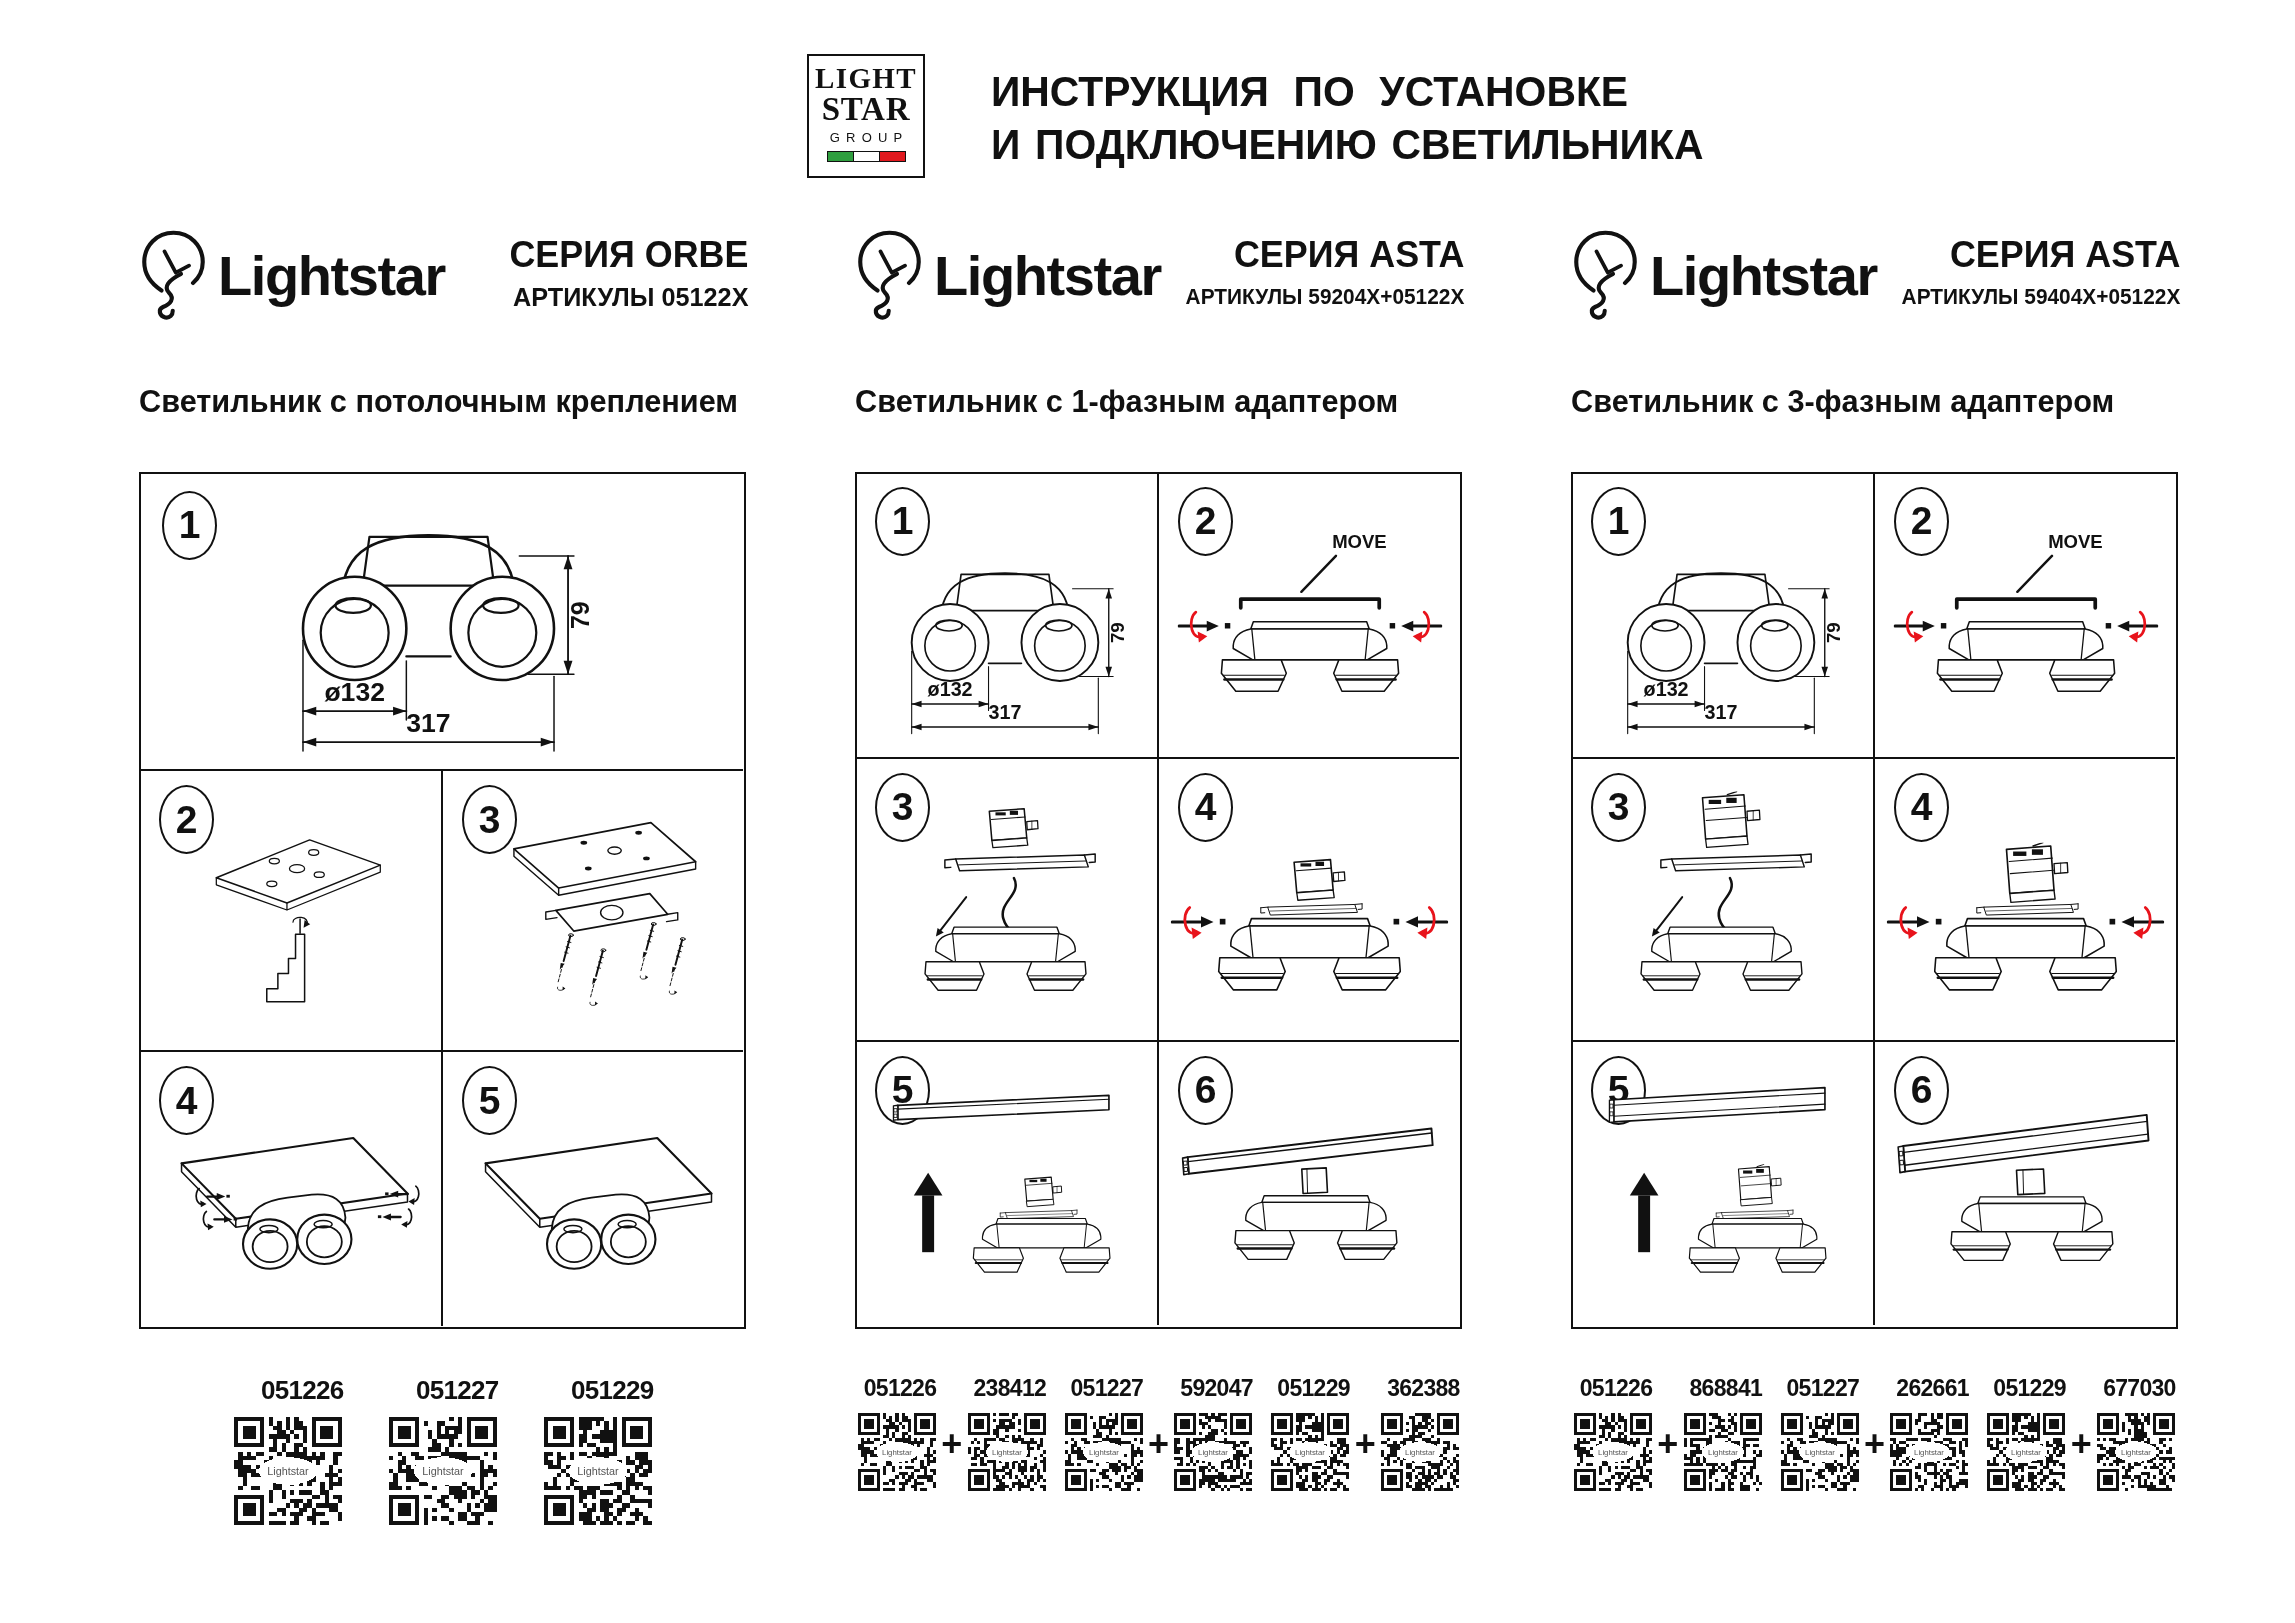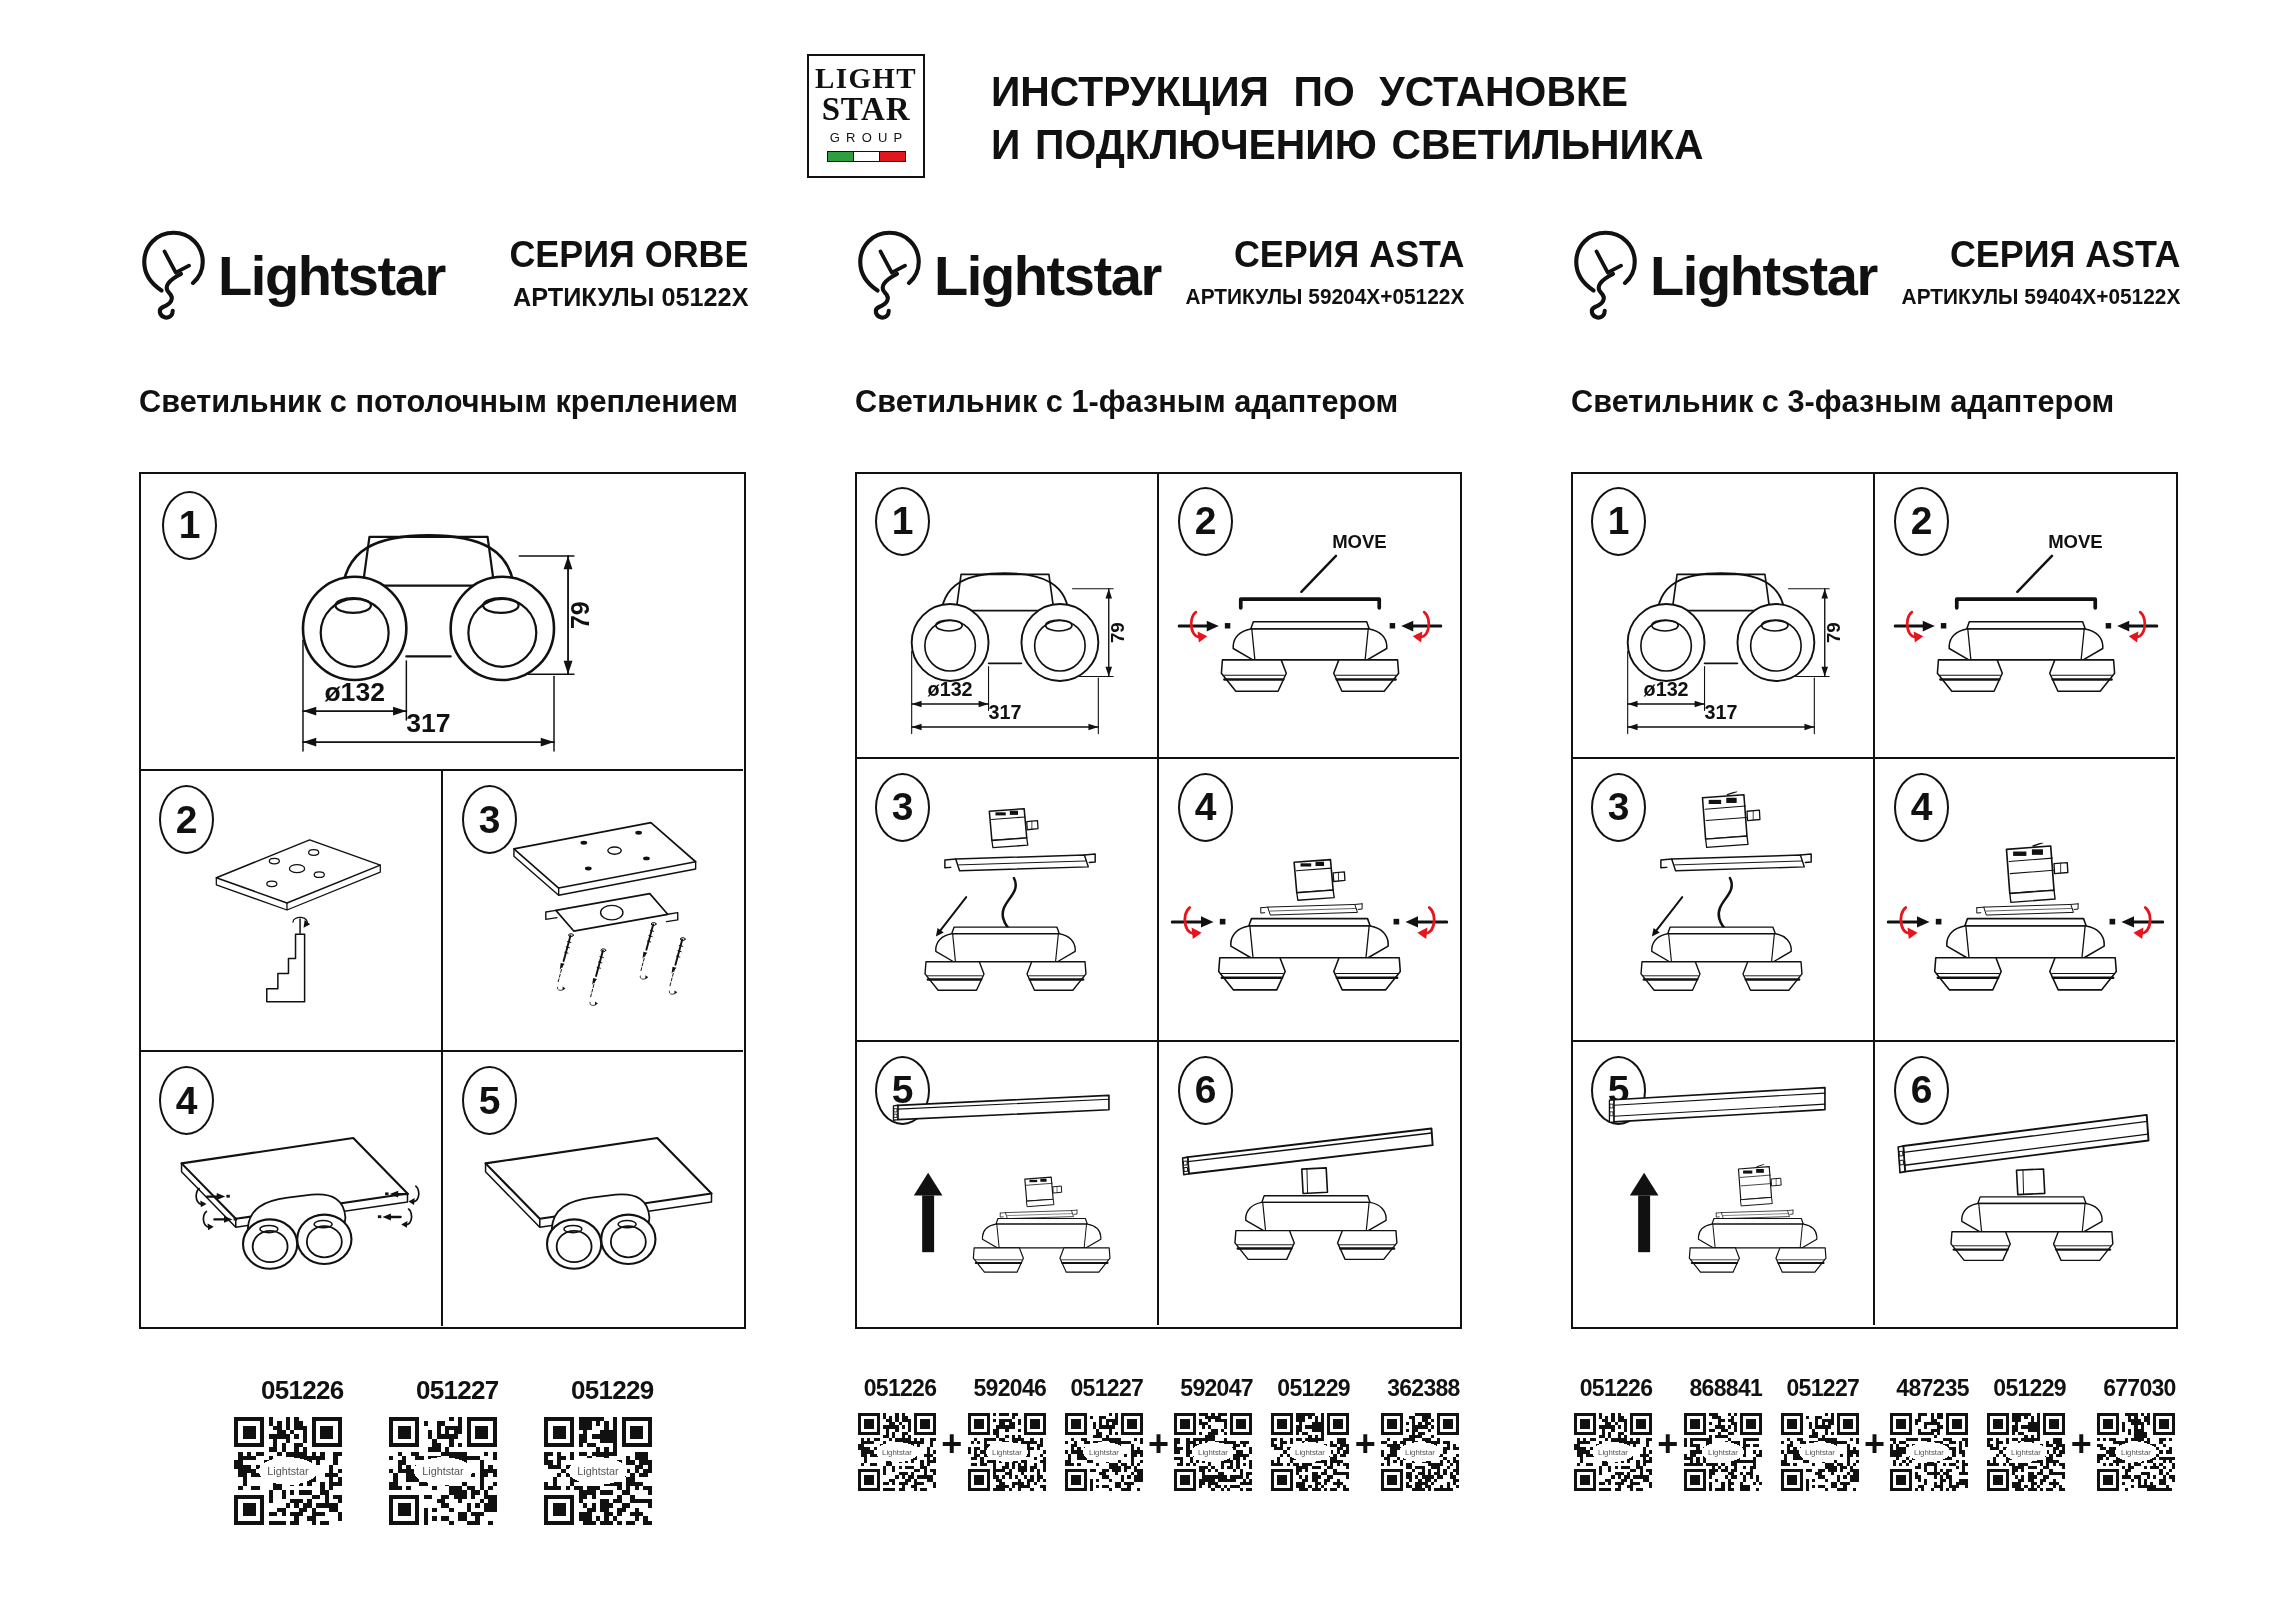--- a/index.html
+++ b/index.html
@@ -481,21 +481,21 @@
         <div class="qr-block">
           <div class="qr-num">051226</div>
           <svg class="qr" viewBox="0 0 25 25" shape-rendering="crispEdges">
               <path d="M0,0h1v1h-1zM1,0h1v1h-1zM2,0h1v1h-1zM3,0h1v1h-1zM4,0h1v1h-1zM5,0h1v1h-1zM6,0h1v1h-1zM0,1h1v1h-1zM6,1h1v1h-1zM0,2h1v1h-1zM2,2h1v1h-1zM3,2h1v1h-1zM4,2h1v1h-1zM6,2h1v1h-1zM0,3h1v1h-1zM2,3h1v1h-1zM3,3h1v1h-1zM4,3h1v1h-1zM6,3h1v1h-1zM0,4h1v1h-1zM2,4h1v1h-1zM3,4h1v1h-1zM4,4h1v1h-1zM6,4h1v1h-1zM0,5h1v1h-1zM6,5h1v1h-1zM0,6h1v1h-1zM1,6h1v1h-1zM2,6h1v1h-1zM3,6h1v1h-1zM4,6h1v1h-1zM5,6h1v1h-1zM6,6h1v1h-1zM18,0h1v1h-1zM19,0h1v1h-1zM20,0h1v1h-1zM21,0h1v1h-1zM22,0h1v1h-1zM23,0h1v1h-1zM24,0h1v1h-1zM18,1h1v1h-1zM24,1h1v1h-1zM18,2h1v1h-1zM20,2h1v1h-1zM21,2h1v1h-1zM22,2h1v1h-1zM24,2h1v1h-1zM18,3h1v1h-1zM20,3h1v1h-1zM21,3h1v1h-1zM22,3h1v1h-1zM24,3h1v1h-1zM18,4h1v1h-1zM20,4h1v1h-1zM21,4h1v1h-1zM22,4h1v1h-1zM24,4h1v1h-1zM18,5h1v1h-1zM24,5h1v1h-1zM18,6h1v1h-1zM19,6h1v1h-1zM20,6h1v1h-1zM21,6h1v1h-1zM22,6h1v1h-1zM23,6h1v1h-1zM24,6h1v1h-1zM0,18h1v1h-1zM1,18h1v1h-1zM2,18h1v1h-1zM3,18h1v1h-1zM4,18h1v1h-1zM5,18h1v1h-1zM6,18h1v1h-1zM0,19h1v1h-1zM6,19h1v1h-1zM0,20h1v1h-1zM2,20h1v1h-1zM3,20h1v1h-1zM4,20h1v1h-1zM6,20h1v1h-1zM0,21h1v1h-1zM2,21h1v1h-1zM3,21h1v1h-1zM4,21h1v1h-1zM6,21h1v1h-1zM0,22h1v1h-1zM2,22h1v1h-1zM3,22h1v1h-1zM4,22h1v1h-1zM6,22h1v1h-1zM0,23h1v1h-1zM6,23h1v1h-1zM0,24h1v1h-1zM1,24h1v1h-1zM2,24h1v1h-1zM3,24h1v1h-1zM4,24h1v1h-1zM5,24h1v1h-1zM6,24h1v1h-1zM8,0h1v1h-1zM12,0h1v1h-1zM14,0h1v1h-1zM8,1h1v1h-1zM10,1h1v1h-1zM12,1h1v1h-1zM14,1h1v1h-1zM15,1h1v1h-1zM9,2h1v1h-1zM10,2h1v1h-1zM12,2h1v1h-1zM14,2h1v1h-1zM15,2h1v1h-1zM16,2h1v1h-1zM10,3h1v1h-1zM11,3h1v1h-1zM13,3h1v1h-1zM16,3h1v1h-1zM8,4h1v1h-1zM9,4h1v1h-1zM10,4h1v1h-1zM11,4h1v1h-1zM12,4h1v1h-1zM14,4h1v1h-1zM16,4h1v1h-1zM9,5h1v1h-1zM12,5h1v1h-1zM16,5h1v1h-1zM9,6h1v1h-1zM11,6h1v1h-1zM14,6h1v1h-1zM15,6h1v1h-1zM8,7h1v1h-1zM9,7h1v1h-1zM11,7h1v1h-1zM14,7h1v1h-1zM16,7h1v1h-1zM1,8h1v1h-1zM3,8h1v1h-1zM5,8h1v1h-1zM6,8h1v1h-1zM10,8h1v1h-1zM12,8h1v1h-1zM13,8h1v1h-1zM14,8h1v1h-1zM15,8h1v1h-1zM16,8h1v1h-1zM18,8h1v1h-1zM20,8h1v1h-1zM23,8h1v1h-1zM24,8h1v1h-1zM1,9h1v1h-1zM2,9h1v1h-1zM3,9h1v1h-1zM4,9h1v1h-1zM8,9h1v1h-1zM12,9h1v1h-1zM13,9h1v1h-1zM14,9h1v1h-1zM15,9h1v1h-1zM16,9h1v1h-1zM17,9h1v1h-1zM18,9h1v1h-1zM19,9h1v1h-1zM20,9h1v1h-1zM23,9h1v1h-1zM0,10h1v1h-1zM1,10h1v1h-1zM7,10h1v1h-1zM10,10h1v1h-1zM12,10h1v1h-1zM13,10h1v1h-1zM14,10h1v1h-1zM16,10h1v1h-1zM17,10h1v1h-1zM19,10h1v1h-1zM23,10h1v1h-1zM0,11h1v1h-1zM1,11h1v1h-1zM2,11h1v1h-1zM3,11h1v1h-1zM5,11h1v1h-1zM8,11h1v1h-1zM9,11h1v1h-1zM13,11h1v1h-1zM16,11h1v1h-1zM22,11h1v1h-1zM1,12h1v1h-1zM2,12h1v1h-1zM3,12h1v1h-1zM4,12h1v1h-1zM6,12h1v1h-1zM7,12h1v1h-1zM11,12h1v1h-1zM13,12h1v1h-1zM14,12h1v1h-1zM15,12h1v1h-1zM22,12h1v1h-1zM24,12h1v1h-1zM1,13h1v1h-1zM2,13h1v1h-1zM4,13h1v1h-1zM5,13h1v1h-1zM6,13h1v1h-1zM7,13h1v1h-1zM8,13h1v1h-1zM10,13h1v1h-1zM11,13h1v1h-1zM14,13h1v1h-1zM18,13h1v1h-1zM21,13h1v1h-1zM22,13h1v1h-1zM23,13h1v1h-1zM2,14h1v1h-1zM8,14h1v1h-1zM9,14h1v1h-1zM10,14h1v1h-1zM13,14h1v1h-1zM17,14h1v1h-1zM18,14h1v1h-1zM22,14h1v1h-1zM24,14h1v1h-1zM2,15h1v1h-1zM9,15h1v1h-1zM10,15h1v1h-1zM13,15h1v1h-1zM15,15h1v1h-1zM17,15h1v1h-1zM20,15h1v1h-1zM22,15h1v1h-1zM23,15h1v1h-1zM24,15h1v1h-1zM1,16h1v1h-1zM4,16h1v1h-1zM5,16h1v1h-1zM9,16h1v1h-1zM10,16h1v1h-1zM20,16h1v1h-1zM22,16h1v1h-1zM8,17h1v1h-1zM11,17h1v1h-1zM13,17h1v1h-1zM15,17h1v1h-1zM16,17h1v1h-1zM17,17h1v1h-1zM20,17h1v1h-1zM21,17h1v1h-1zM8,18h1v1h-1zM11,18h1v1h-1zM18,18h1v1h-1zM19,18h1v1h-1zM21,18h1v1h-1zM23,18h1v1h-1zM24,18h1v1h-1zM8,19h1v1h-1zM13,19h1v1h-1zM14,19h1v1h-1zM15,19h1v1h-1zM17,19h1v1h-1zM21,19h1v1h-1zM24,19h1v1h-1zM12,20h1v1h-1zM14,20h1v1h-1zM16,20h1v1h-1zM17,20h1v1h-1zM19,20h1v1h-1zM20,20h1v1h-1zM21,20h1v1h-1zM22,20h1v1h-1zM23,20h1v1h-1zM10,21h1v1h-1zM11,21h1v1h-1zM15,21h1v1h-1zM16,21h1v1h-1zM18,21h1v1h-1zM22,21h1v1h-1zM23,21h1v1h-1zM8,22h1v1h-1zM9,22h1v1h-1zM11,22h1v1h-1zM13,22h1v1h-1zM14,22h1v1h-1zM15,22h1v1h-1zM18,22h1v1h-1zM19,22h1v1h-1zM20,22h1v1h-1zM24,22h1v1h-1zM14,23h1v1h-1zM17,23h1v1h-1zM18,23h1v1h-1zM24,23h1v1h-1zM8,24h1v1h-1zM9,24h1v1h-1zM10,24h1v1h-1zM11,24h1v1h-1zM13,24h1v1h-1zM14,24h1v1h-1zM18,24h1v1h-1zM20,24h1v1h-1zM21,24h1v1h-1z" fill="#111"></path>
               <ellipse cx="12.5" cy="12.5" rx="6.8" ry="3.2" fill="#fff"></ellipse>
               <text x="12.5" y="13.4" font-size="2.5" text-anchor="middle" fill="#555" font-family="Liberation Sans, sans-serif">Lightstar</text>
             </svg>
         </div>
         <div class="plus">+</div>
         <div class="qr-block">
-          <div class="qr-num">592046</div>
+          <div class="qr-num">238412</div>
           <svg class="qr" viewBox="0 0 25 25" shape-rendering="crispEdges">
               <path d="M0,0h1v1h-1zM1,0h1v1h-1zM2,0h1v1h-1zM3,0h1v1h-1zM4,0h1v1h-1zM5,0h1v1h-1zM6,0h1v1h-1zM0,1h1v1h-1zM6,1h1v1h-1zM0,2h1v1h-1zM2,2h1v1h-1zM3,2h1v1h-1zM4,2h1v1h-1zM6,2h1v1h-1zM0,3h1v1h-1zM2,3h1v1h-1zM3,3h1v1h-1zM4,3h1v1h-1zM6,3h1v1h-1zM0,4h1v1h-1zM2,4h1v1h-1zM3,4h1v1h-1zM4,4h1v1h-1zM6,4h1v1h-1zM0,5h1v1h-1zM6,5h1v1h-1zM0,6h1v1h-1zM1,6h1v1h-1zM2,6h1v1h-1zM3,6h1v1h-1zM4,6h1v1h-1zM5,6h1v1h-1zM6,6h1v1h-1zM18,0h1v1h-1zM19,0h1v1h-1zM20,0h1v1h-1zM21,0h1v1h-1zM22,0h1v1h-1zM23,0h1v1h-1zM24,0h1v1h-1zM18,1h1v1h-1zM24,1h1v1h-1zM18,2h1v1h-1zM20,2h1v1h-1zM21,2h1v1h-1zM22,2h1v1h-1zM24,2h1v1h-1zM18,3h1v1h-1zM20,3h1v1h-1zM21,3h1v1h-1zM22,3h1v1h-1zM24,3h1v1h-1zM18,4h1v1h-1zM20,4h1v1h-1zM21,4h1v1h-1zM22,4h1v1h-1zM24,4h1v1h-1zM18,5h1v1h-1zM24,5h1v1h-1zM18,6h1v1h-1zM19,6h1v1h-1zM20,6h1v1h-1zM21,6h1v1h-1zM22,6h1v1h-1zM23,6h1v1h-1zM24,6h1v1h-1zM0,18h1v1h-1zM1,18h1v1h-1zM2,18h1v1h-1zM3,18h1v1h-1zM4,18h1v1h-1zM5,18h1v1h-1zM6,18h1v1h-1zM0,19h1v1h-1zM6,19h1v1h-1zM0,20h1v1h-1zM2,20h1v1h-1zM3,20h1v1h-1zM4,20h1v1h-1zM6,20h1v1h-1zM0,21h1v1h-1zM2,21h1v1h-1zM3,21h1v1h-1zM4,21h1v1h-1zM6,21h1v1h-1zM0,22h1v1h-1zM2,22h1v1h-1zM3,22h1v1h-1zM4,22h1v1h-1zM6,22h1v1h-1zM0,23h1v1h-1zM6,23h1v1h-1zM0,24h1v1h-1zM1,24h1v1h-1zM2,24h1v1h-1zM3,24h1v1h-1zM4,24h1v1h-1zM5,24h1v1h-1zM6,24h1v1h-1zM8,0h1v1h-1zM10,0h1v1h-1zM11,0h1v1h-1zM12,0h1v1h-1zM14,0h1v1h-1zM15,0h1v1h-1zM14,1h1v1h-1zM8,2h1v1h-1zM10,2h1v1h-1zM11,2h1v1h-1zM12,2h1v1h-1zM13,2h1v1h-1zM16,2h1v1h-1zM10,3h1v1h-1zM11,3h1v1h-1zM13,3h1v1h-1zM14,3h1v1h-1zM16,3h1v1h-1zM9,4h1v1h-1zM10,4h1v1h-1zM11,4h1v1h-1zM12,4h1v1h-1zM13,4h1v1h-1zM14,4h1v1h-1zM8,5h1v1h-1zM9,5h1v1h-1zM12,5h1v1h-1zM16,5h1v1h-1zM8,6h1v1h-1zM9,6h1v1h-1zM9,7h1v1h-1zM12,7h1v1h-1zM14,7h1v1h-1zM16,7h1v1h-1zM2,8h1v1h-1zM5,8h1v1h-1zM6,8h1v1h-1zM7,8h1v1h-1zM8,8h1v1h-1zM10,8h1v1h-1zM11,8h1v1h-1zM14,8h1v1h-1zM15,8h1v1h-1zM16,8h1v1h-1zM17,8h1v1h-1zM20,8h1v1h-1zM23,8h1v1h-1zM1,9h1v1h-1zM3,9h1v1h-1zM5,9h1v1h-1zM11,9h1v1h-1zM12,9h1v1h-1zM14,9h1v1h-1zM15,9h1v1h-1zM17,9h1v1h-1zM18,9h1v1h-1zM19,9h1v1h-1zM20,9h1v1h-1zM21,9h1v1h-1zM23,9h1v1h-1zM5,10h1v1h-1zM6,10h1v1h-1zM8,10h1v1h-1zM9,10h1v1h-1zM12,10h1v1h-1zM16,10h1v1h-1zM19,10h1v1h-1zM22,10h1v1h-1zM23,10h1v1h-1zM0,11h1v1h-1zM2,11h1v1h-1zM3,11h1v1h-1zM5,11h1v1h-1zM6,11h1v1h-1zM7,11h1v1h-1zM8,11h1v1h-1zM10,11h1v1h-1zM11,11h1v1h-1zM19,11h1v1h-1zM20,11h1v1h-1zM22,11h1v1h-1zM0,12h1v1h-1zM2,12h1v1h-1zM4,12h1v1h-1zM5,12h1v1h-1zM7,12h1v1h-1zM10,12h1v1h-1zM11,12h1v1h-1zM14,12h1v1h-1zM15,12h1v1h-1zM16,12h1v1h-1zM17,12h1v1h-1zM18,12h1v1h-1zM19,12h1v1h-1zM24,12h1v1h-1zM2,13h1v1h-1zM3,13h1v1h-1zM5,13h1v1h-1zM6,13h1v1h-1zM7,13h1v1h-1zM8,13h1v1h-1zM15,13h1v1h-1zM16,13h1v1h-1zM18,13h1v1h-1zM19,13h1v1h-1zM23,13h1v1h-1zM1,14h1v1h-1zM2,14h1v1h-1zM4,14h1v1h-1zM9,14h1v1h-1zM10,14h1v1h-1zM12,14h1v1h-1zM14,14h1v1h-1zM15,14h1v1h-1zM21,14h1v1h-1zM24,14h1v1h-1zM4,15h1v1h-1zM6,15h1v1h-1zM7,15h1v1h-1zM8,15h1v1h-1zM10,15h1v1h-1zM12,15h1v1h-1zM14,15h1v1h-1zM15,15h1v1h-1zM17,15h1v1h-1zM18,15h1v1h-1zM23,15h1v1h-1zM24,15h1v1h-1zM1,16h1v1h-1zM2,16h1v1h-1zM4,16h1v1h-1zM5,16h1v1h-1zM8,16h1v1h-1zM12,16h1v1h-1zM14,16h1v1h-1zM16,16h1v1h-1zM18,16h1v1h-1zM21,16h1v1h-1zM24,16h1v1h-1zM8,17h1v1h-1zM11,17h1v1h-1zM12,17h1v1h-1zM14,17h1v1h-1zM16,17h1v1h-1zM17,17h1v1h-1zM18,17h1v1h-1zM20,17h1v1h-1zM21,17h1v1h-1zM24,17h1v1h-1zM8,18h1v1h-1zM9,18h1v1h-1zM10,18h1v1h-1zM11,18h1v1h-1zM13,18h1v1h-1zM16,18h1v1h-1zM17,18h1v1h-1zM18,18h1v1h-1zM20,18h1v1h-1zM22,18h1v1h-1zM24,18h1v1h-1zM8,19h1v1h-1zM12,19h1v1h-1zM13,19h1v1h-1zM17,19h1v1h-1zM22,19h1v1h-1zM8,20h1v1h-1zM9,20h1v1h-1zM11,20h1v1h-1zM13,20h1v1h-1zM15,20h1v1h-1zM18,20h1v1h-1zM20,20h1v1h-1zM22,20h1v1h-1zM23,20h1v1h-1zM9,21h1v1h-1zM10,21h1v1h-1zM16,21h1v1h-1zM19,21h1v1h-1zM20,21h1v1h-1zM22,21h1v1h-1zM24,21h1v1h-1zM10,22h1v1h-1zM11,22h1v1h-1zM14,22h1v1h-1zM15,22h1v1h-1zM16,22h1v1h-1zM17,22h1v1h-1zM19,22h1v1h-1zM21,22h1v1h-1zM9,23h1v1h-1zM10,23h1v1h-1zM11,23h1v1h-1zM12,23h1v1h-1zM14,23h1v1h-1zM16,23h1v1h-1zM17,23h1v1h-1zM18,23h1v1h-1zM19,23h1v1h-1zM23,23h1v1h-1zM24,23h1v1h-1zM8,24h1v1h-1zM9,24h1v1h-1zM10,24h1v1h-1zM11,24h1v1h-1zM13,24h1v1h-1zM16,24h1v1h-1zM20,24h1v1h-1zM24,24h1v1h-1z" fill="#111"></path>
               <ellipse cx="12.5" cy="12.5" rx="6.8" ry="3.2" fill="#fff"></ellipse>
               <text x="12.5" y="13.4" font-size="2.5" text-anchor="middle" fill="#555" font-family="Liberation Sans, sans-serif">Lightstar</text>
             </svg>
         </div>
       </div>
       <div class="qr-group">
         <div class="qr-block">
           <div class="qr-num">051227</div>
@@ -687,21 +687,21 @@
         <div class="qr-block">
           <div class="qr-num">051227</div>
           <svg class="qr" viewBox="0 0 25 25" shape-rendering="crispEdges">
               <path d="M0,0h1v1h-1zM1,0h1v1h-1zM2,0h1v1h-1zM3,0h1v1h-1zM4,0h1v1h-1zM5,0h1v1h-1zM6,0h1v1h-1zM0,1h1v1h-1zM6,1h1v1h-1zM0,2h1v1h-1zM2,2h1v1h-1zM3,2h1v1h-1zM4,2h1v1h-1zM6,2h1v1h-1zM0,3h1v1h-1zM2,3h1v1h-1zM3,3h1v1h-1zM4,3h1v1h-1zM6,3h1v1h-1zM0,4h1v1h-1zM2,4h1v1h-1zM3,4h1v1h-1zM4,4h1v1h-1zM6,4h1v1h-1zM0,5h1v1h-1zM6,5h1v1h-1zM0,6h1v1h-1zM1,6h1v1h-1zM2,6h1v1h-1zM3,6h1v1h-1zM4,6h1v1h-1zM5,6h1v1h-1zM6,6h1v1h-1zM18,0h1v1h-1zM19,0h1v1h-1zM20,0h1v1h-1zM21,0h1v1h-1zM22,0h1v1h-1zM23,0h1v1h-1zM24,0h1v1h-1zM18,1h1v1h-1zM24,1h1v1h-1zM18,2h1v1h-1zM20,2h1v1h-1zM21,2h1v1h-1zM22,2h1v1h-1zM24,2h1v1h-1zM18,3h1v1h-1zM20,3h1v1h-1zM21,3h1v1h-1zM22,3h1v1h-1zM24,3h1v1h-1zM18,4h1v1h-1zM20,4h1v1h-1zM21,4h1v1h-1zM22,4h1v1h-1zM24,4h1v1h-1zM18,5h1v1h-1zM24,5h1v1h-1zM18,6h1v1h-1zM19,6h1v1h-1zM20,6h1v1h-1zM21,6h1v1h-1zM22,6h1v1h-1zM23,6h1v1h-1zM24,6h1v1h-1zM0,18h1v1h-1zM1,18h1v1h-1zM2,18h1v1h-1zM3,18h1v1h-1zM4,18h1v1h-1zM5,18h1v1h-1zM6,18h1v1h-1zM0,19h1v1h-1zM6,19h1v1h-1zM0,20h1v1h-1zM2,20h1v1h-1zM3,20h1v1h-1zM4,20h1v1h-1zM6,20h1v1h-1zM0,21h1v1h-1zM2,21h1v1h-1zM3,21h1v1h-1zM4,21h1v1h-1zM6,21h1v1h-1zM0,22h1v1h-1zM2,22h1v1h-1zM3,22h1v1h-1zM4,22h1v1h-1zM6,22h1v1h-1zM0,23h1v1h-1zM6,23h1v1h-1zM0,24h1v1h-1zM1,24h1v1h-1zM2,24h1v1h-1zM3,24h1v1h-1zM4,24h1v1h-1zM5,24h1v1h-1zM6,24h1v1h-1zM14,0h1v1h-1zM16,0h1v1h-1zM8,1h1v1h-1zM11,1h1v1h-1zM12,1h1v1h-1zM16,1h1v1h-1zM11,2h1v1h-1zM13,2h1v1h-1zM14,2h1v1h-1zM15,2h1v1h-1zM16,2h1v1h-1zM9,3h1v1h-1zM11,3h1v1h-1zM13,3h1v1h-1zM15,3h1v1h-1zM16,3h1v1h-1zM9,4h1v1h-1zM11,4h1v1h-1zM12,4h1v1h-1zM13,4h1v1h-1zM14,4h1v1h-1zM15,4h1v1h-1zM10,5h1v1h-1zM14,5h1v1h-1zM10,6h1v1h-1zM11,6h1v1h-1zM14,6h1v1h-1zM16,6h1v1h-1zM9,7h1v1h-1zM10,7h1v1h-1zM11,7h1v1h-1zM13,7h1v1h-1zM2,8h1v1h-1zM5,8h1v1h-1zM6,8h1v1h-1zM12,8h1v1h-1zM13,8h1v1h-1zM14,8h1v1h-1zM15,8h1v1h-1zM16,8h1v1h-1zM17,8h1v1h-1zM22,8h1v1h-1zM24,8h1v1h-1zM0,9h1v1h-1zM3,9h1v1h-1zM6,9h1v1h-1zM7,9h1v1h-1zM9,9h1v1h-1zM10,9h1v1h-1zM11,9h1v1h-1zM14,9h1v1h-1zM15,9h1v1h-1zM16,9h1v1h-1zM17,9h1v1h-1zM18,9h1v1h-1zM19,9h1v1h-1zM20,9h1v1h-1zM24,9h1v1h-1zM2,10h1v1h-1zM3,10h1v1h-1zM10,10h1v1h-1zM12,10h1v1h-1zM13,10h1v1h-1zM17,10h1v1h-1zM21,10h1v1h-1zM2,11h1v1h-1zM4,11h1v1h-1zM6,11h1v1h-1zM10,11h1v1h-1zM15,11h1v1h-1zM16,11h1v1h-1zM17,11h1v1h-1zM21,11h1v1h-1zM23,11h1v1h-1zM0,12h1v1h-1zM2,12h1v1h-1zM3,12h1v1h-1zM4,12h1v1h-1zM5,12h1v1h-1zM6,12h1v1h-1zM7,12h1v1h-1zM8,12h1v1h-1zM12,12h1v1h-1zM13,12h1v1h-1zM15,12h1v1h-1zM16,12h1v1h-1zM17,12h1v1h-1zM21,12h1v1h-1zM22,12h1v1h-1zM23,12h1v1h-1zM24,12h1v1h-1zM1,13h1v1h-1zM4,13h1v1h-1zM5,13h1v1h-1zM6,13h1v1h-1zM7,13h1v1h-1zM8,13h1v1h-1zM9,13h1v1h-1zM10,13h1v1h-1zM11,13h1v1h-1zM12,13h1v1h-1zM13,13h1v1h-1zM15,13h1v1h-1zM16,13h1v1h-1zM19,13h1v1h-1zM21,13h1v1h-1zM22,13h1v1h-1zM24,13h1v1h-1zM1,14h1v1h-1zM4,14h1v1h-1zM5,14h1v1h-1zM6,14h1v1h-1zM9,14h1v1h-1zM12,14h1v1h-1zM13,14h1v1h-1zM15,14h1v1h-1zM16,14h1v1h-1zM21,14h1v1h-1zM0,15h1v1h-1zM1,15h1v1h-1zM7,15h1v1h-1zM8,15h1v1h-1zM13,15h1v1h-1zM17,15h1v1h-1zM21,15h1v1h-1zM24,15h1v1h-1zM0,16h1v1h-1zM1,16h1v1h-1zM2,16h1v1h-1zM4,16h1v1h-1zM10,16h1v1h-1zM14,16h1v1h-1zM15,16h1v1h-1zM16,16h1v1h-1zM18,16h1v1h-1zM19,16h1v1h-1zM21,16h1v1h-1zM23,16h1v1h-1zM14,17h1v1h-1zM15,17h1v1h-1zM16,17h1v1h-1zM17,17h1v1h-1zM19,17h1v1h-1zM20,17h1v1h-1zM22,17h1v1h-1zM8,18h1v1h-1zM9,18h1v1h-1zM12,18h1v1h-1zM13,18h1v1h-1zM15,18h1v1h-1zM16,18h1v1h-1zM17,18h1v1h-1zM19,18h1v1h-1zM22,18h1v1h-1zM23,18h1v1h-1zM24,18h1v1h-1zM11,19h1v1h-1zM12,19h1v1h-1zM16,19h1v1h-1zM21,19h1v1h-1zM23,19h1v1h-1zM24,19h1v1h-1zM12,20h1v1h-1zM13,20h1v1h-1zM18,20h1v1h-1zM20,20h1v1h-1zM22,20h1v1h-1zM23,20h1v1h-1zM24,20h1v1h-1zM8,21h1v1h-1zM10,21h1v1h-1zM14,21h1v1h-1zM18,21h1v1h-1zM22,21h1v1h-1zM23,21h1v1h-1zM24,21h1v1h-1zM8,22h1v1h-1zM16,22h1v1h-1zM17,22h1v1h-1zM19,22h1v1h-1zM20,22h1v1h-1zM21,22h1v1h-1zM8,23h1v1h-1zM10,23h1v1h-1zM12,23h1v1h-1zM13,23h1v1h-1zM16,23h1v1h-1zM17,23h1v1h-1zM20,23h1v1h-1zM8,24h1v1h-1zM14,24h1v1h-1zM18,24h1v1h-1zM19,24h1v1h-1zM20,24h1v1h-1zM23,24h1v1h-1z" fill="#111"></path>
               <ellipse cx="12.5" cy="12.5" rx="6.8" ry="3.2" fill="#fff"></ellipse>
               <text x="12.5" y="13.4" font-size="2.5" text-anchor="middle" fill="#555" font-family="Liberation Sans, sans-serif">Lightstar</text>
             </svg>
         </div>
         <div class="plus">+</div>
         <div class="qr-block">
-          <div class="qr-num">487235</div>
+          <div class="qr-num">262661</div>
           <svg class="qr" viewBox="0 0 25 25" shape-rendering="crispEdges">
               <path d="M0,0h1v1h-1zM1,0h1v1h-1zM2,0h1v1h-1zM3,0h1v1h-1zM4,0h1v1h-1zM5,0h1v1h-1zM6,0h1v1h-1zM0,1h1v1h-1zM6,1h1v1h-1zM0,2h1v1h-1zM2,2h1v1h-1zM3,2h1v1h-1zM4,2h1v1h-1zM6,2h1v1h-1zM0,3h1v1h-1zM2,3h1v1h-1zM3,3h1v1h-1zM4,3h1v1h-1zM6,3h1v1h-1zM0,4h1v1h-1zM2,4h1v1h-1zM3,4h1v1h-1zM4,4h1v1h-1zM6,4h1v1h-1zM0,5h1v1h-1zM6,5h1v1h-1zM0,6h1v1h-1zM1,6h1v1h-1zM2,6h1v1h-1zM3,6h1v1h-1zM4,6h1v1h-1zM5,6h1v1h-1zM6,6h1v1h-1zM18,0h1v1h-1zM19,0h1v1h-1zM20,0h1v1h-1zM21,0h1v1h-1zM22,0h1v1h-1zM23,0h1v1h-1zM24,0h1v1h-1zM18,1h1v1h-1zM24,1h1v1h-1zM18,2h1v1h-1zM20,2h1v1h-1zM21,2h1v1h-1zM22,2h1v1h-1zM24,2h1v1h-1zM18,3h1v1h-1zM20,3h1v1h-1zM21,3h1v1h-1zM22,3h1v1h-1zM24,3h1v1h-1zM18,4h1v1h-1zM20,4h1v1h-1zM21,4h1v1h-1zM22,4h1v1h-1zM24,4h1v1h-1zM18,5h1v1h-1zM24,5h1v1h-1zM18,6h1v1h-1zM19,6h1v1h-1zM20,6h1v1h-1zM21,6h1v1h-1zM22,6h1v1h-1zM23,6h1v1h-1zM24,6h1v1h-1zM0,18h1v1h-1zM1,18h1v1h-1zM2,18h1v1h-1zM3,18h1v1h-1zM4,18h1v1h-1zM5,18h1v1h-1zM6,18h1v1h-1zM0,19h1v1h-1zM6,19h1v1h-1zM0,20h1v1h-1zM2,20h1v1h-1zM3,20h1v1h-1zM4,20h1v1h-1zM6,20h1v1h-1zM0,21h1v1h-1zM2,21h1v1h-1zM3,21h1v1h-1zM4,21h1v1h-1zM6,21h1v1h-1zM0,22h1v1h-1zM2,22h1v1h-1zM3,22h1v1h-1zM4,22h1v1h-1zM6,22h1v1h-1zM0,23h1v1h-1zM6,23h1v1h-1zM0,24h1v1h-1zM1,24h1v1h-1zM2,24h1v1h-1zM3,24h1v1h-1zM4,24h1v1h-1zM5,24h1v1h-1zM6,24h1v1h-1zM9,0h1v1h-1zM10,0h1v1h-1zM11,0h1v1h-1zM13,0h1v1h-1zM15,0h1v1h-1zM16,0h1v1h-1zM9,1h1v1h-1zM13,1h1v1h-1zM15,1h1v1h-1zM16,1h1v1h-1zM8,2h1v1h-1zM9,2h1v1h-1zM13,2h1v1h-1zM14,2h1v1h-1zM8,3h1v1h-1zM11,3h1v1h-1zM12,3h1v1h-1zM13,3h1v1h-1zM14,3h1v1h-1zM15,3h1v1h-1zM11,4h1v1h-1zM15,4h1v1h-1zM16,4h1v1h-1zM9,5h1v1h-1zM13,5h1v1h-1zM14,5h1v1h-1zM15,5h1v1h-1zM9,6h1v1h-1zM10,6h1v1h-1zM11,6h1v1h-1zM12,6h1v1h-1zM13,6h1v1h-1zM15,6h1v1h-1zM14,7h1v1h-1zM0,8h1v1h-1zM1,8h1v1h-1zM5,8h1v1h-1zM6,8h1v1h-1zM7,8h1v1h-1zM8,8h1v1h-1zM10,8h1v1h-1zM11,8h1v1h-1zM12,8h1v1h-1zM17,8h1v1h-1zM18,8h1v1h-1zM19,8h1v1h-1zM23,8h1v1h-1zM24,8h1v1h-1zM1,9h1v1h-1zM3,9h1v1h-1zM4,9h1v1h-1zM12,9h1v1h-1zM14,9h1v1h-1zM15,9h1v1h-1zM16,9h1v1h-1zM19,9h1v1h-1zM20,9h1v1h-1zM22,9h1v1h-1zM24,9h1v1h-1zM0,10h1v1h-1zM2,10h1v1h-1zM5,10h1v1h-1zM7,10h1v1h-1zM8,10h1v1h-1zM12,10h1v1h-1zM13,10h1v1h-1zM15,10h1v1h-1zM16,10h1v1h-1zM17,10h1v1h-1zM18,10h1v1h-1zM22,10h1v1h-1zM24,10h1v1h-1zM0,11h1v1h-1zM2,11h1v1h-1zM3,11h1v1h-1zM4,11h1v1h-1zM10,11h1v1h-1zM12,11h1v1h-1zM14,11h1v1h-1zM17,11h1v1h-1zM18,11h1v1h-1zM19,11h1v1h-1zM20,11h1v1h-1zM22,11h1v1h-1zM0,12h1v1h-1zM1,12h1v1h-1zM2,12h1v1h-1zM3,12h1v1h-1zM4,12h1v1h-1zM6,12h1v1h-1zM7,12h1v1h-1zM10,12h1v1h-1zM11,12h1v1h-1zM12,12h1v1h-1zM15,12h1v1h-1zM18,12h1v1h-1zM20,12h1v1h-1zM22,12h1v1h-1zM23,12h1v1h-1zM0,13h1v1h-1zM1,13h1v1h-1zM2,13h1v1h-1zM3,13h1v1h-1zM6,13h1v1h-1zM10,13h1v1h-1zM11,13h1v1h-1zM12,13h1v1h-1zM13,13h1v1h-1zM14,13h1v1h-1zM15,13h1v1h-1zM16,13h1v1h-1zM18,13h1v1h-1zM20,13h1v1h-1zM23,13h1v1h-1zM2,14h1v1h-1zM5,14h1v1h-1zM7,14h1v1h-1zM8,14h1v1h-1zM11,14h1v1h-1zM12,14h1v1h-1zM13,14h1v1h-1zM17,14h1v1h-1zM18,14h1v1h-1zM19,14h1v1h-1zM1,15h1v1h-1zM4,15h1v1h-1zM6,15h1v1h-1zM12,15h1v1h-1zM13,15h1v1h-1zM15,15h1v1h-1zM21,15h1v1h-1zM23,15h1v1h-1zM1,16h1v1h-1zM3,16h1v1h-1zM5,16h1v1h-1zM9,16h1v1h-1zM11,16h1v1h-1zM12,16h1v1h-1zM13,16h1v1h-1zM14,16h1v1h-1zM17,16h1v1h-1zM19,16h1v1h-1zM20,16h1v1h-1zM23,16h1v1h-1zM24,16h1v1h-1zM8,17h1v1h-1zM9,17h1v1h-1zM11,17h1v1h-1zM14,17h1v1h-1zM21,17h1v1h-1zM23,17h1v1h-1zM11,18h1v1h-1zM14,18h1v1h-1zM16,18h1v1h-1zM18,18h1v1h-1zM19,18h1v1h-1zM23,18h1v1h-1zM8,19h1v1h-1zM12,19h1v1h-1zM13,19h1v1h-1zM14,19h1v1h-1zM15,19h1v1h-1zM17,19h1v1h-1zM18,19h1v1h-1zM22,19h1v1h-1zM23,19h1v1h-1zM24,19h1v1h-1zM8,20h1v1h-1zM9,20h1v1h-1zM14,20h1v1h-1zM16,20h1v1h-1zM18,20h1v1h-1zM19,20h1v1h-1zM9,21h1v1h-1zM11,21h1v1h-1zM16,21h1v1h-1zM17,21h1v1h-1zM19,21h1v1h-1zM22,21h1v1h-1zM23,21h1v1h-1zM24,21h1v1h-1zM11,22h1v1h-1zM14,22h1v1h-1zM16,22h1v1h-1zM19,22h1v1h-1zM21,22h1v1h-1zM22,22h1v1h-1zM23,22h1v1h-1zM24,22h1v1h-1zM9,23h1v1h-1zM10,23h1v1h-1zM14,23h1v1h-1zM15,23h1v1h-1zM16,23h1v1h-1zM19,23h1v1h-1zM20,23h1v1h-1zM21,23h1v1h-1zM24,23h1v1h-1zM8,24h1v1h-1zM10,24h1v1h-1zM13,24h1v1h-1zM16,24h1v1h-1zM18,24h1v1h-1zM20,24h1v1h-1z" fill="#111"></path>
               <ellipse cx="12.5" cy="12.5" rx="6.8" ry="3.2" fill="#fff"></ellipse>
               <text x="12.5" y="13.4" font-size="2.5" text-anchor="middle" fill="#555" font-family="Liberation Sans, sans-serif">Lightstar</text>
             </svg>
         </div>
       </div>
       <div class="qr-group">
         <div class="qr-block">
           <div class="qr-num">051229</div>

